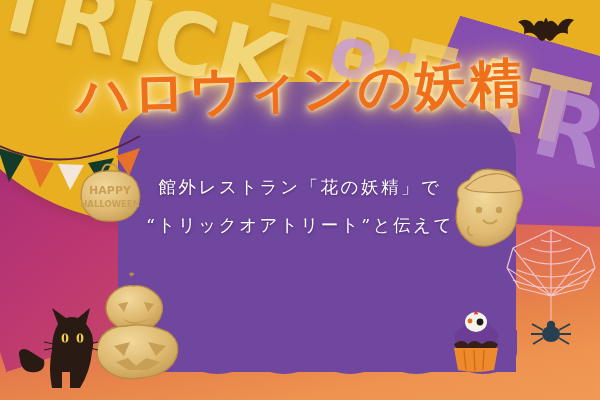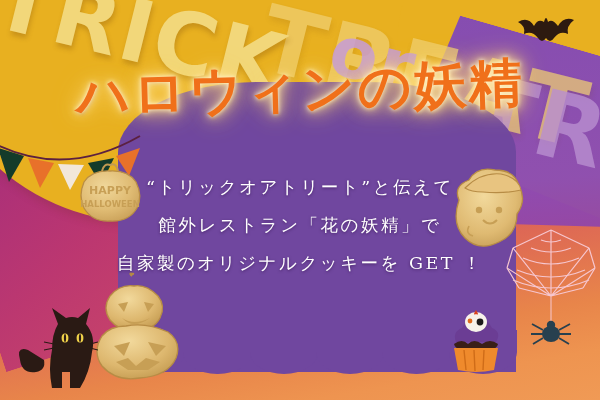--- a/index.html
+++ b/index.html
@@ -327,18 +327,17 @@
     <ellipse cx="51" cy="36" rx="1.1" ry="4" fill="#2a1a14"></ellipse>
     <ellipse cx="66" cy="36" rx="1.1" ry="4" fill="#2a1a14"></ellipse>
     <g stroke="#2a1a14" stroke-width="1.2">
       <path d="M40 42 L30 40 M40 46 L30 48 M76 42 L84 40 M76 46 L84 48"></path>
     </g>
   </svg>
 
   <div class="title">ハロウィンの妖精</div>
 
   <div class="body-copy">
+    <div>館外レストラン「花の妖精」で</div>
     <div>“トリックオアトリート”と伝えて</div>
-    <div>館外レストラン「花の妖精」で</div>
-    <div>自家製のオリジナルクッキーを GET ！</div>
   </div>
 
 </div>
 
 </body></html>

